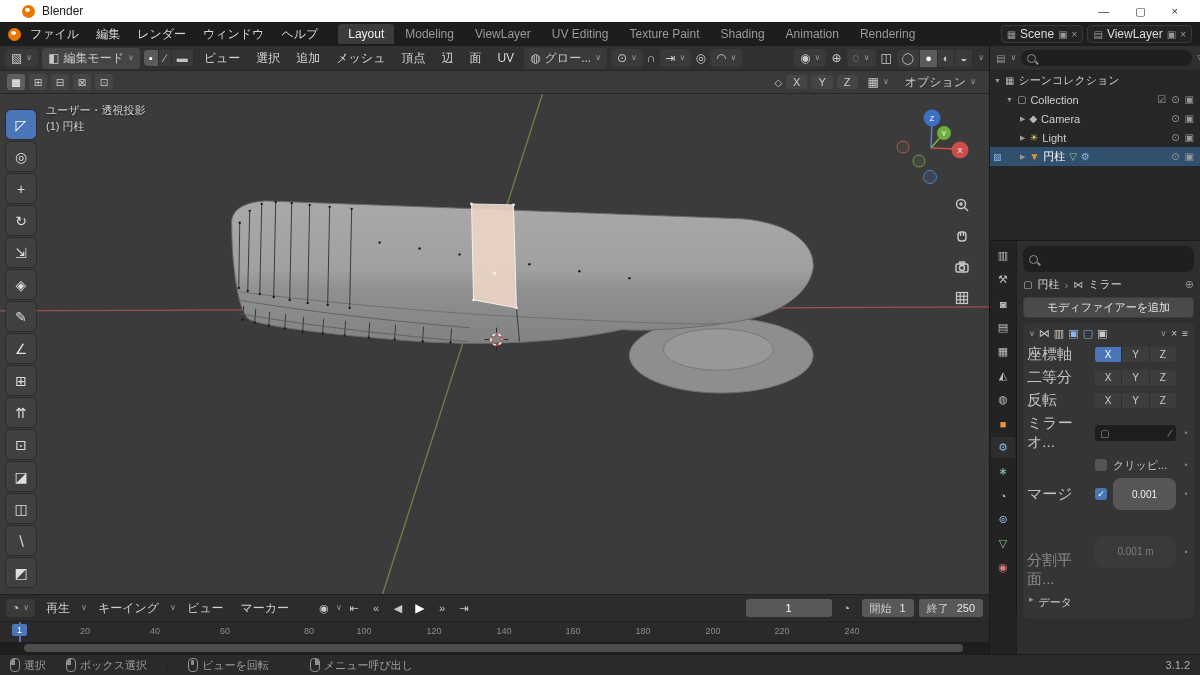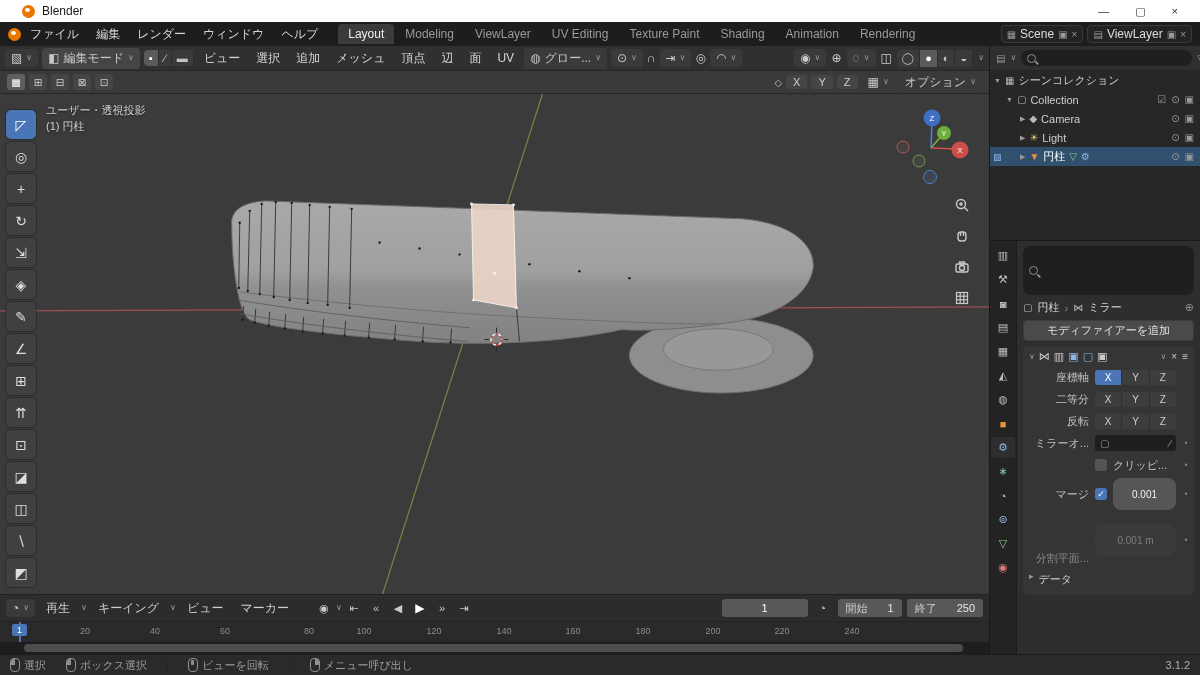--- a/index.html
+++ b/index.html
@@ -64,21 +64,21 @@
             align-items:center;gap:5px;padding:0 6px;flex:0 0 auto;}
   .timeline .menu{padding:2px 6px;color:#cfcfcf;}
   .transport{display:flex;align-items:center;gap:2px;margin-left:14px;}
   .tbtn{min-width:20px;height:18px;display:flex;align-items:center;justify-content:center;
         color:#c9c9c9;font-size:11px;border-radius:3px;}
   .tbtn.play{color:#fff;font-size:12px;}
   .tl-right{margin-left:auto;display:flex;align-items:center;gap:5px;}
   .framefield{width:86px;height:18px;background:#585858;border-radius:3px;color:#fff;
               display:flex;align-items:center;justify-content:center;font-size:11px;}
   .rangefield{height:18px;background:#585858;border-radius:3px;color:#e8e8e8;display:flex;
-              align-items:center;gap:20px;padding:0 8px;font-size:11px;}
+              align-items:center;gap:8px;padding:0 8px;font-size:11px;}
   .rangefield .rl{color:#cfcfcf;}
   .ruler{height:20px;background:#2a2a2a;position:relative;border-top:1px solid #232323;flex:0 0 auto;}
   .tick{position:absolute;top:4px;transform:translateX(-50%);font-size:9px;color:#8d8d8d;}
   .playhead-line{position:absolute;left:19px;top:0;width:2px;height:20px;background:var(--accent,#4a76b8);}
   .playhead-badge{position:absolute;left:12px;top:2px;background:var(--accent,#4a76b8);color:#fff;
                   font-size:9px;padding:1px 5px;border-radius:2px;}
   .hscroll{height:12px;background:#1e1e1e;position:relative;flex:0 0 auto;}
   .hscroll .bar{position:absolute;left:24px;right:26px;top:2px;height:8px;background:#4d4d4d;border-radius:4px;}
   
   .right-col{width:210px;display:flex;flex-direction:column;background:#2b2b2b;
@@ -106,21 +106,21 @@
   .crumb{display:flex;align-items:center;gap:5px;font-size:11px;color:#d5d5d5;}
   .crumb .pin{margin-left:auto;color:#8f8f8f;}
   .addmod{height:19px;background:#4a4a4a;border:1px solid #3c3c3c;border-radius:4px;color:#e2e2e2;
           display:flex;align-items:center;justify-content:center;font-size:11px;}
   .modpanel{background:#353535;border-radius:5px;padding:3px 4px 6px 4px;display:flex;flex-direction:column;gap:4px;}
   .mod-head{display:flex;align-items:center;gap:4px;font-size:10px;color:#c9c9c9;padding:1px 2px;}
   .mod-head .mh-ic{font-size:11px;}
   .mod-head .blue{color:#8ab6e8;}
   .mod-head .right{margin-left:auto;display:flex;gap:5px;align-items:center;}
   .prow{display:flex;align-items:center;gap:6px;min-height:18px;}
-  .plabel{width:62px;text-align:right;color:#c3c3c3;font-size:11px;flex:0 0 auto;}
+  .plabel{width:62px;color:#c3c3c3;font-size:15px;flex:0 0 auto;}
   .xyz{display:flex;border-radius:3px;overflow:hidden;flex:1;}
   .xyz .xb{flex:1;text-align:center;background:#3d3d3d;color:#cfcfcf;font-size:10px;padding:2px 0;
            border-right:1px solid #2e2e2e;}
   .xyz .xb:last-child{border-right:none;}
   .xyz .xb.active{background:var(--accent,#4a76b8);color:#fff;}
   .objfield{flex:1;height:16px;background:#1e1e1e;border-radius:3px;display:flex;align-items:center;
             gap:4px;padding:0 5px;color:#9a9a9a;font-size:10px;}
   .objfield .eyedrop{margin-left:auto;color:#9a9a9a;}
   .adot{width:8px;text-align:center;color:#808080;font-size:9px;flex:0 0 auto;}
   .cbx{width:12px;height:12px;border-radius:3px;background:#545454;display:flex;align-items:center;

